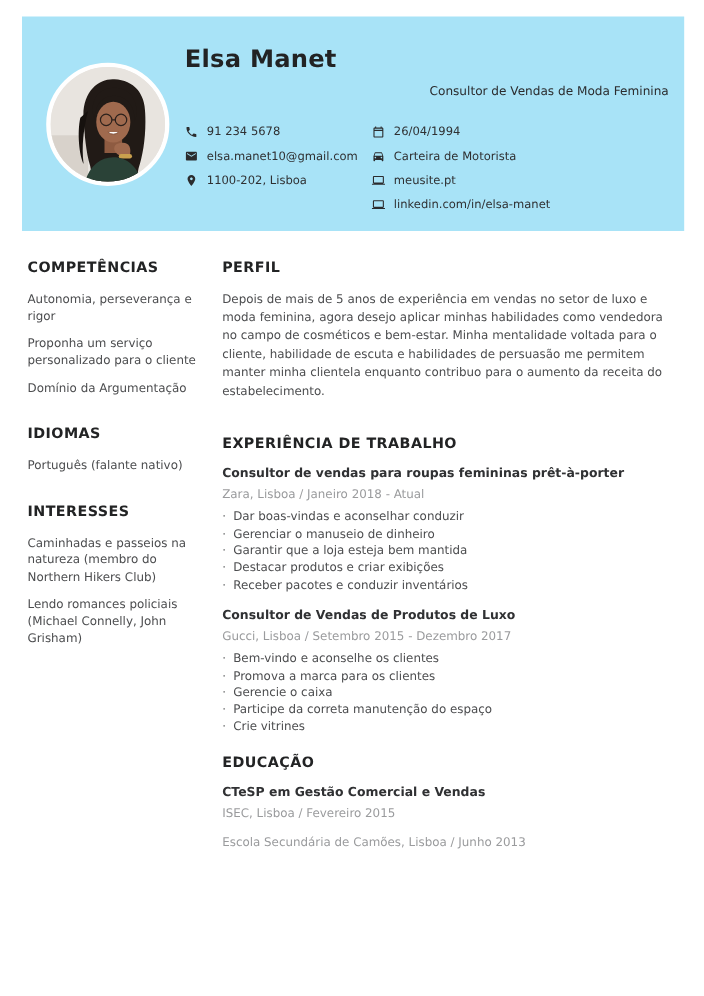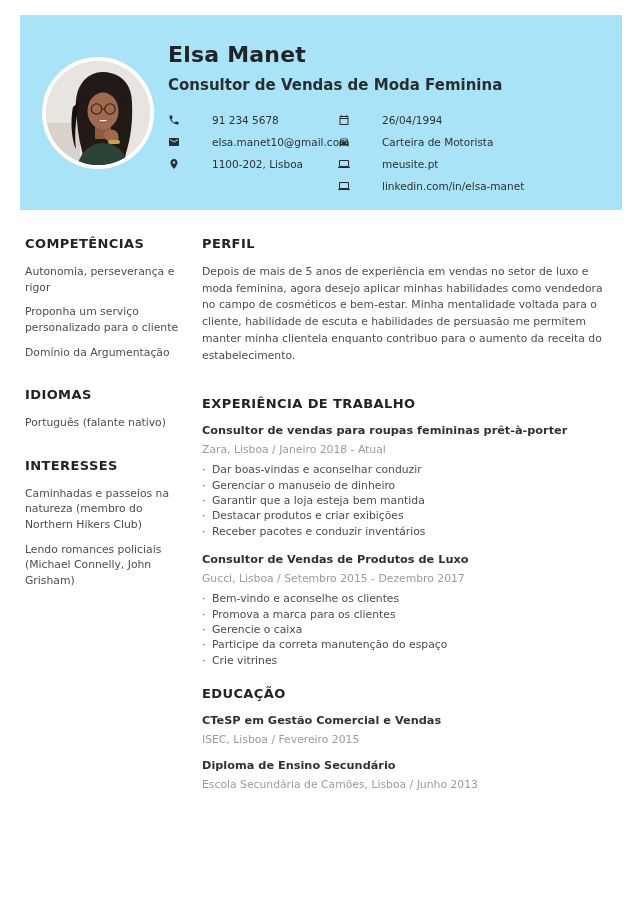--- a/index.html
+++ b/index.html
@@ -20,25 +20,25 @@
     position: absolute; left: 22px; top: 42px;
     width: 112px; height: 112px; border-radius: 50%;
     border: 4px solid #ffffff; overflow: hidden; background: #e8e4df;
   }
   .photo-wrap svg { display: block; width: 112px; height: 112px; }
   .header-info { position: absolute; left: 148px; top: 27px; right: 14px; }
   .person-name {
     font-size: 22px; font-weight: bold; color: #222324; letter-spacing: 0.2px;
     font-family: "DejaVu Sans", sans-serif;
   }
-  .person-title { margin-top: 9px; font-size: 15px; font-weight: 700; color: #2b2c2e; }
+  .person-title { margin-top: 9px; font-size: 11px; font-weight: 400; color: #2b2c2e; text-align: right; }
   .contact-grid { display: flex; margin-top: 15px; }
   .contact-col { width: 170px; }
   .contact-col.right { width: auto; }
-  .contact-row { display: flex; align-items: center; height: 22px; gap: 24px; }
+  .contact-row { display: flex; align-items: flex-end; height: 22px; }
   .cicon { width: 12px; height: 12px; margin-right: 8px; flex: 0 0 12px; display: inline-flex; }
   .cicon svg { width: 12px; height: 12px; fill: #2b2c2e; }
   .ctext { font-size: 10.5px; color: #2f3032; white-space: nowrap; }
 
   
   .content {
     position: absolute; left: 25px; top: 236px; width: 593px;
     display: flex;
   }
   .sidebar { width: 160px; flex: 0 0 160px; margin-right: 17px; }
@@ -230,20 +230,19 @@
 
       <section class="main-section">
         <h2 class="sec">EDUCAÇÃO</h2>
 
         <div class="edu-entry">
           <div class="edu-title">CTeSP em Gestão Comercial e Vendas</div>
           <div class="edu-meta">ISEC, Lisboa / Fevereiro 2015</div>
         </div>
 
         <div class="edu-entry">
-          <div class="edu-title">Diploma de Ensino Secundário</div>
           <div class="edu-meta">Escola Secundária de Camões, Lisboa / Junho 2013</div>
         </div>
       </section>
 
     </main>
   </div>
 </div>
 
 </body></html>

